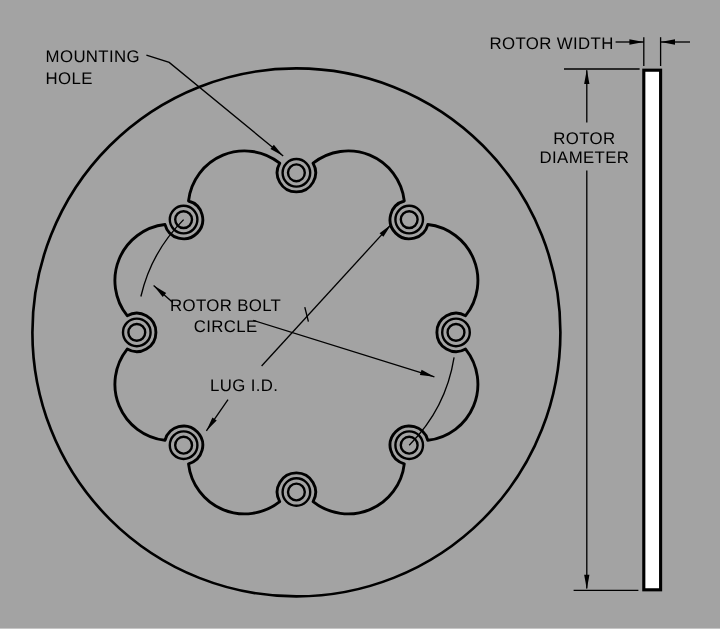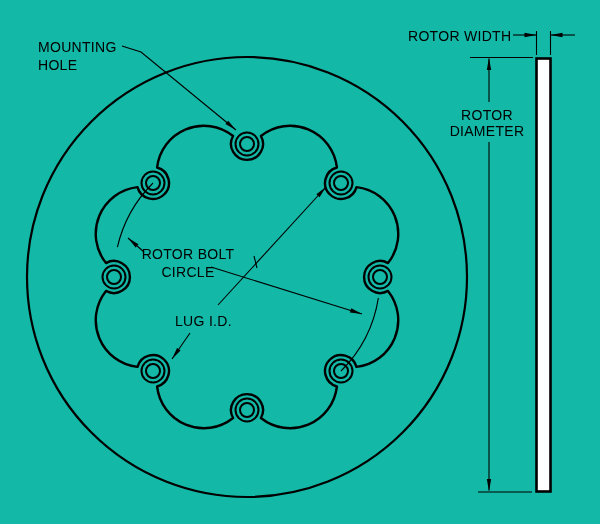--- a/index.html
+++ b/index.html
@@ -4,21 +4,21 @@
 <style>
   html, body {
     margin: 0;
     padding: 0;
     background: #ffffff;
   }
   .stage {
     position: relative;
     width: 600px;
     height: 524px;
-    background: #14b8a6;
+    background: #a3a3a3;
     overflow: hidden;
     text-decoration: underline;
   }
   svg { display: block; }
   .thick  { stroke: #000; stroke-width: 2.2; fill: none; stroke-linecap: round; }
   .profile{ stroke: #000; stroke-width: 2.4; fill: none; stroke-linejoin: round; }
   .ring   { stroke: #000; stroke-width: 2;   fill: none; }
   .thin   { stroke: #000; stroke-width: 1.1; fill: none; stroke-linecap: butt; }
   .arrow  { fill: #000; stroke: none; }
   .sideview { stroke: #000; stroke-width: 2.6; fill: #ffffff; }

